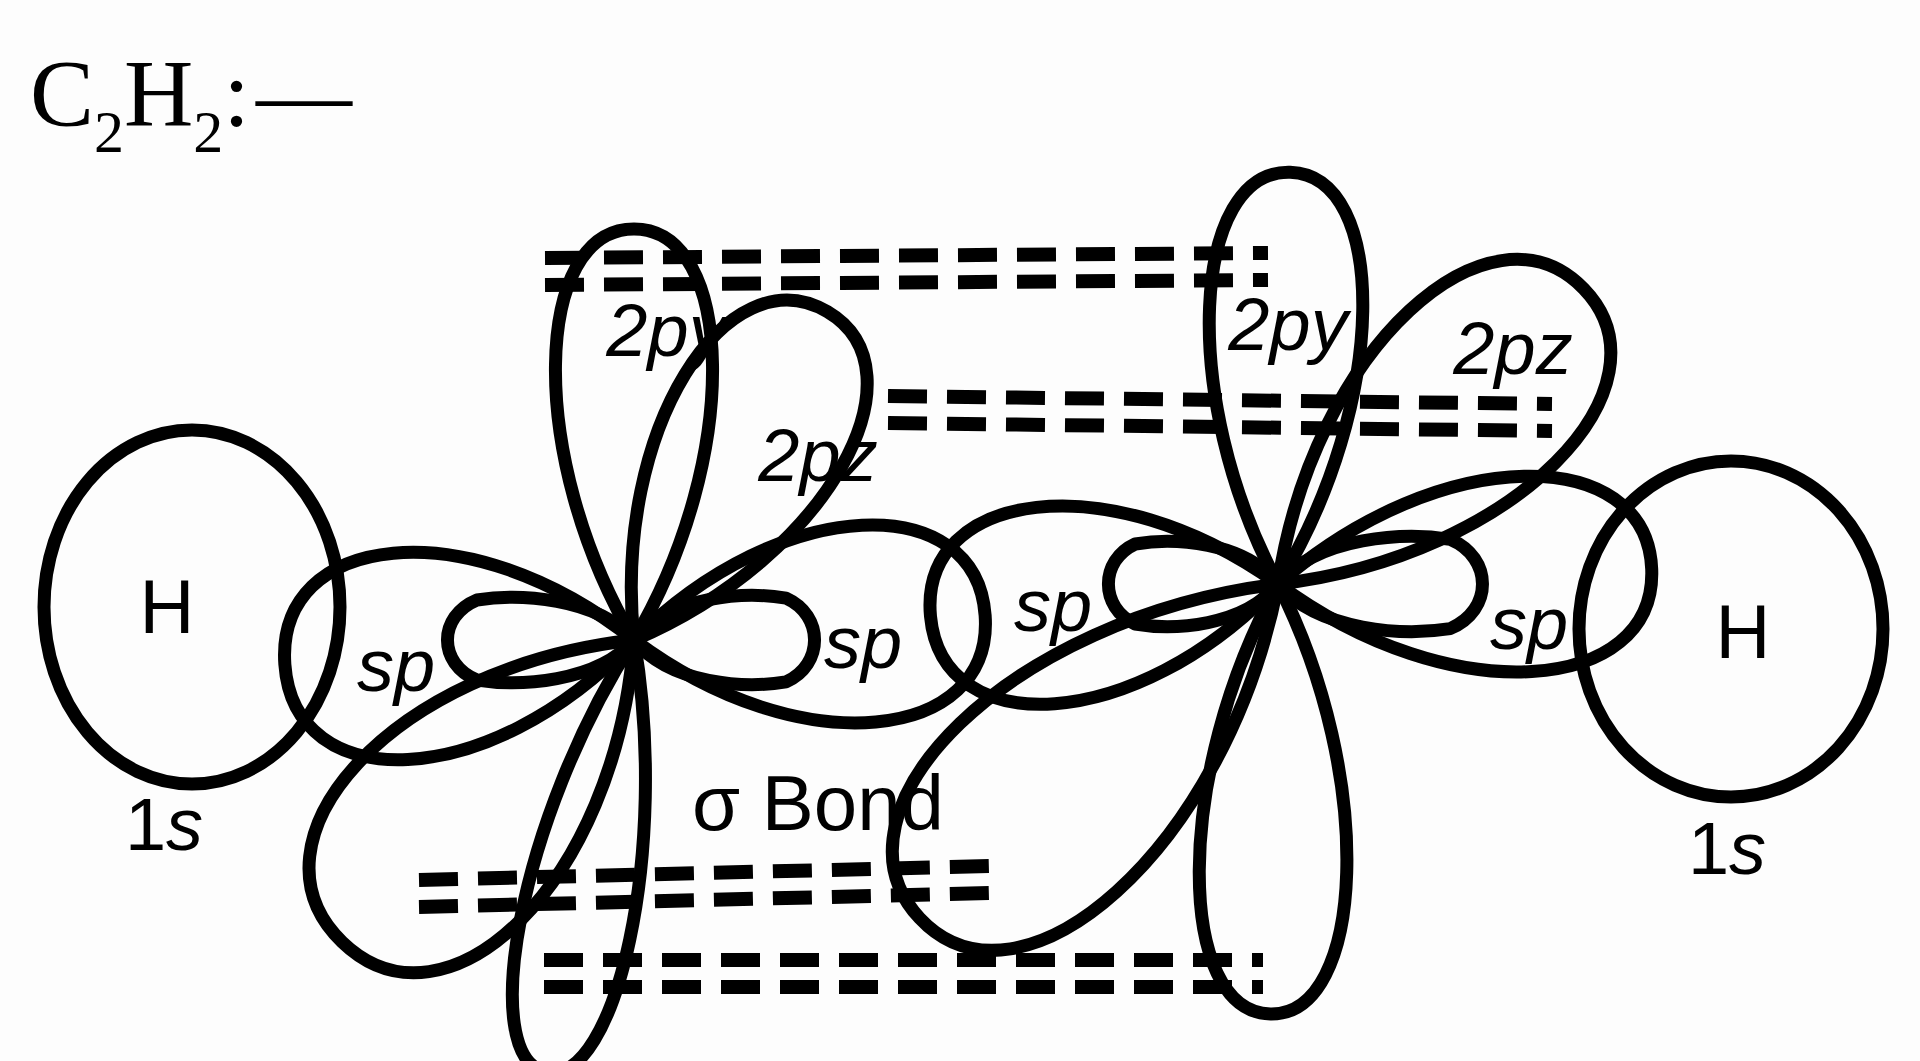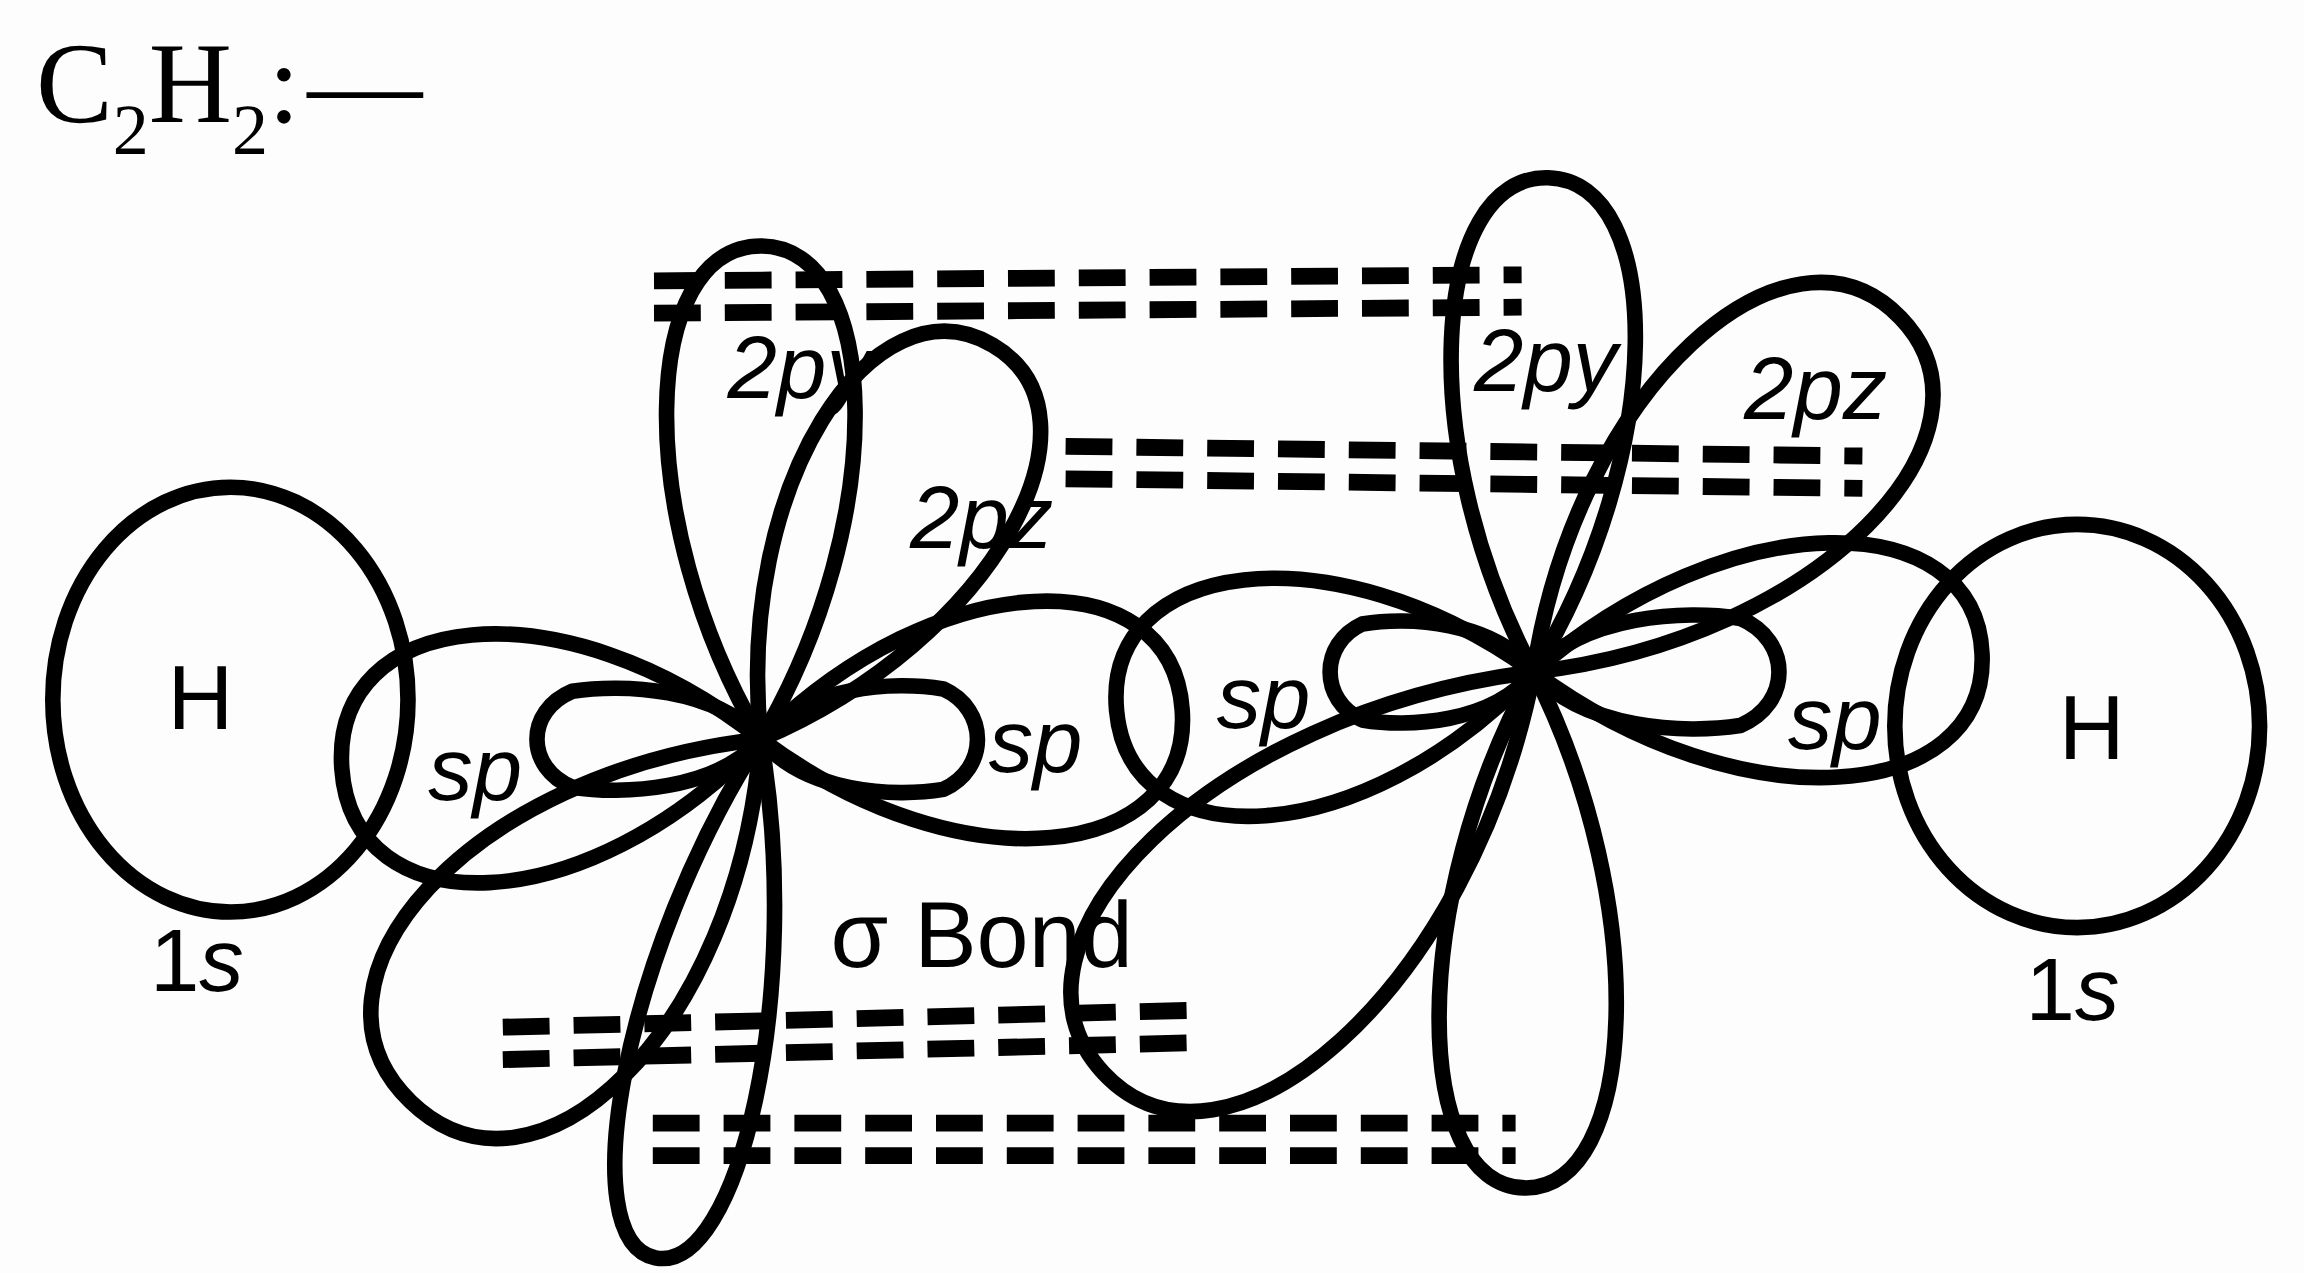--- a/index.html
+++ b/index.html
@@ -2,21 +2,21 @@
 <html style="--ink: #000000; --bg: #fdfdfd;"><head>
 <meta charset="utf-8">
 <style>
   :root { --ink:#000000; --bg:#fdfdfd; }
   html,body { margin:0; padding:0; }
   body {
     width:1920px; height:1061px; background:var(--bg);
     font-family:"Liberation Sans","DejaVu Sans",sans-serif;
     overflow:hidden;
   }
-  .stage { position:relative; width:1920px; height:1038px; background:var(--bg); }
+  .stage { position:relative; width:1920px; height:1038px; background:var(--bg);margin-top:24px; }
   svg { display:block; }
   .shape { fill:none; stroke:var(--ink); stroke-width:13; stroke-linejoin:round; stroke-linecap:round; }
   .dash  { stroke:var(--ink); stroke-width:14; stroke-dasharray:39 20; stroke-linecap:butt; }
   text { fill:var(--ink); }
   .lbl    { font-family:"Liberation Sans","DejaVu Sans",sans-serif; text-anchor:middle; dominant-baseline:central; }
   .orb    { font-size:74px; font-style:italic; }
   .sp     { font-size:74px; font-style:italic; }
   .atom   { font-size:76px; }
   .sigma  { font-size:78px; }
   .osn    { font-style:normal; }

